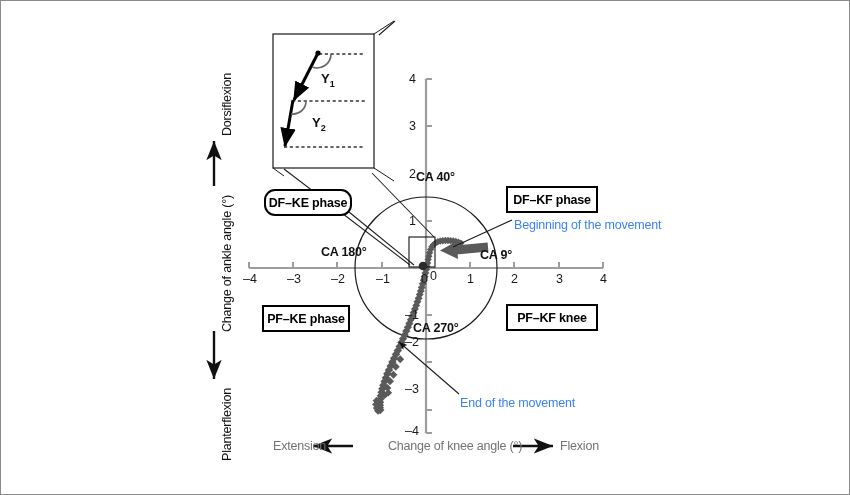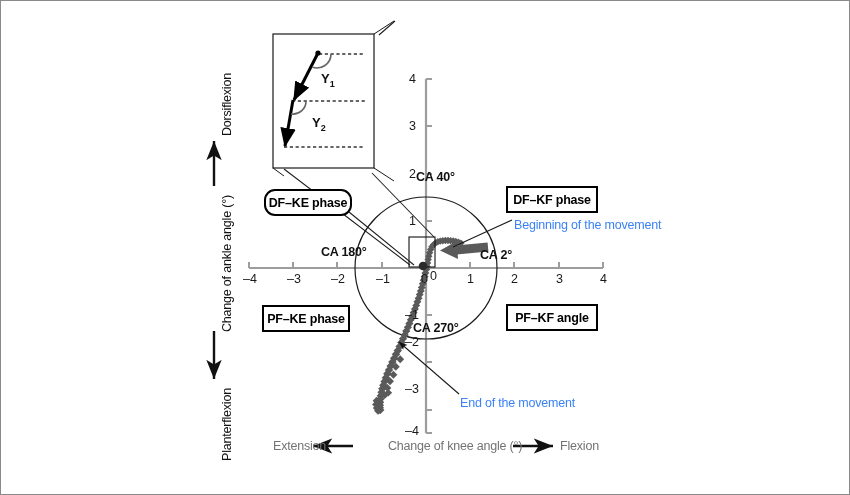--- a/index.html
+++ b/index.html
@@ -209,36 +209,36 @@
   <div class="lbl tick" style="left:408px;top:71px;">4</div>
   <div class="lbl tick" style="left:408px;top:118px;">3</div>
   <div class="lbl tick" style="left:408px;top:166px;">2</div>
   <div class="lbl tick" style="left:408px;top:213px;">1</div>
   <div class="lbl tick" style="left:429px;top:268px;">0</div>
   <div class="lbl tick" style="left:404px;top:307px;">–1</div>
   <div class="lbl tick" style="left:404px;top:334px;">–2</div>
   <div class="lbl tick" style="left:404px;top:381px;">–3</div>
   <div class="lbl tick" style="left:404px;top:423px;">–4</div>
 
-  <div class="lbl ca" style="left:479px;top:247px;">CA 2°</div>
+  <div class="lbl ca" style="left:479px;top:247px;">CA 9°</div>
   <div class="lbl ca" style="left:415px;top:169px;">CA 40°</div>
   <div class="lbl ca" style="left:320px;top:244px;">CA 180°</div>
   <div class="lbl ca" style="left:412px;top:320px;">CA 270°</div>
 
   <div class="phasebox" style="left:263px;top:188px;width:84px;height:23px;border-radius:11px;">
     <span>DF–KE phase</span>
   </div>
   <div class="phasebox" style="left:505px;top:185px;width:88px;height:23px;">
     <span>DF–KF phase</span>
   </div>
   <div class="phasebox" style="left:261px;top:304px;width:84px;height:23px;">
     <span>PF–KE phase</span>
   </div>
   <div class="phasebox" style="left:505px;top:303px;width:88px;height:23px;">
-    <span>PF–KF angle</span>
+    <span>PF–KF knee</span>
   </div>
 
   <div class="lbl annot" style="left:513px;top:217px;">Beginning of the movement</div>
   <div class="lbl annot" style="left:459px;top:395px;">End of the movement</div>
 
   <div class="lbl ins-y" style="left:320px;top:70px;">
     <span>Y</span><span class="ins-sub">1</span>
   </div>
   <div class="lbl ins-y" style="left:311px;top:114px;">
     <span>Y</span><span class="ins-sub">2</span>

